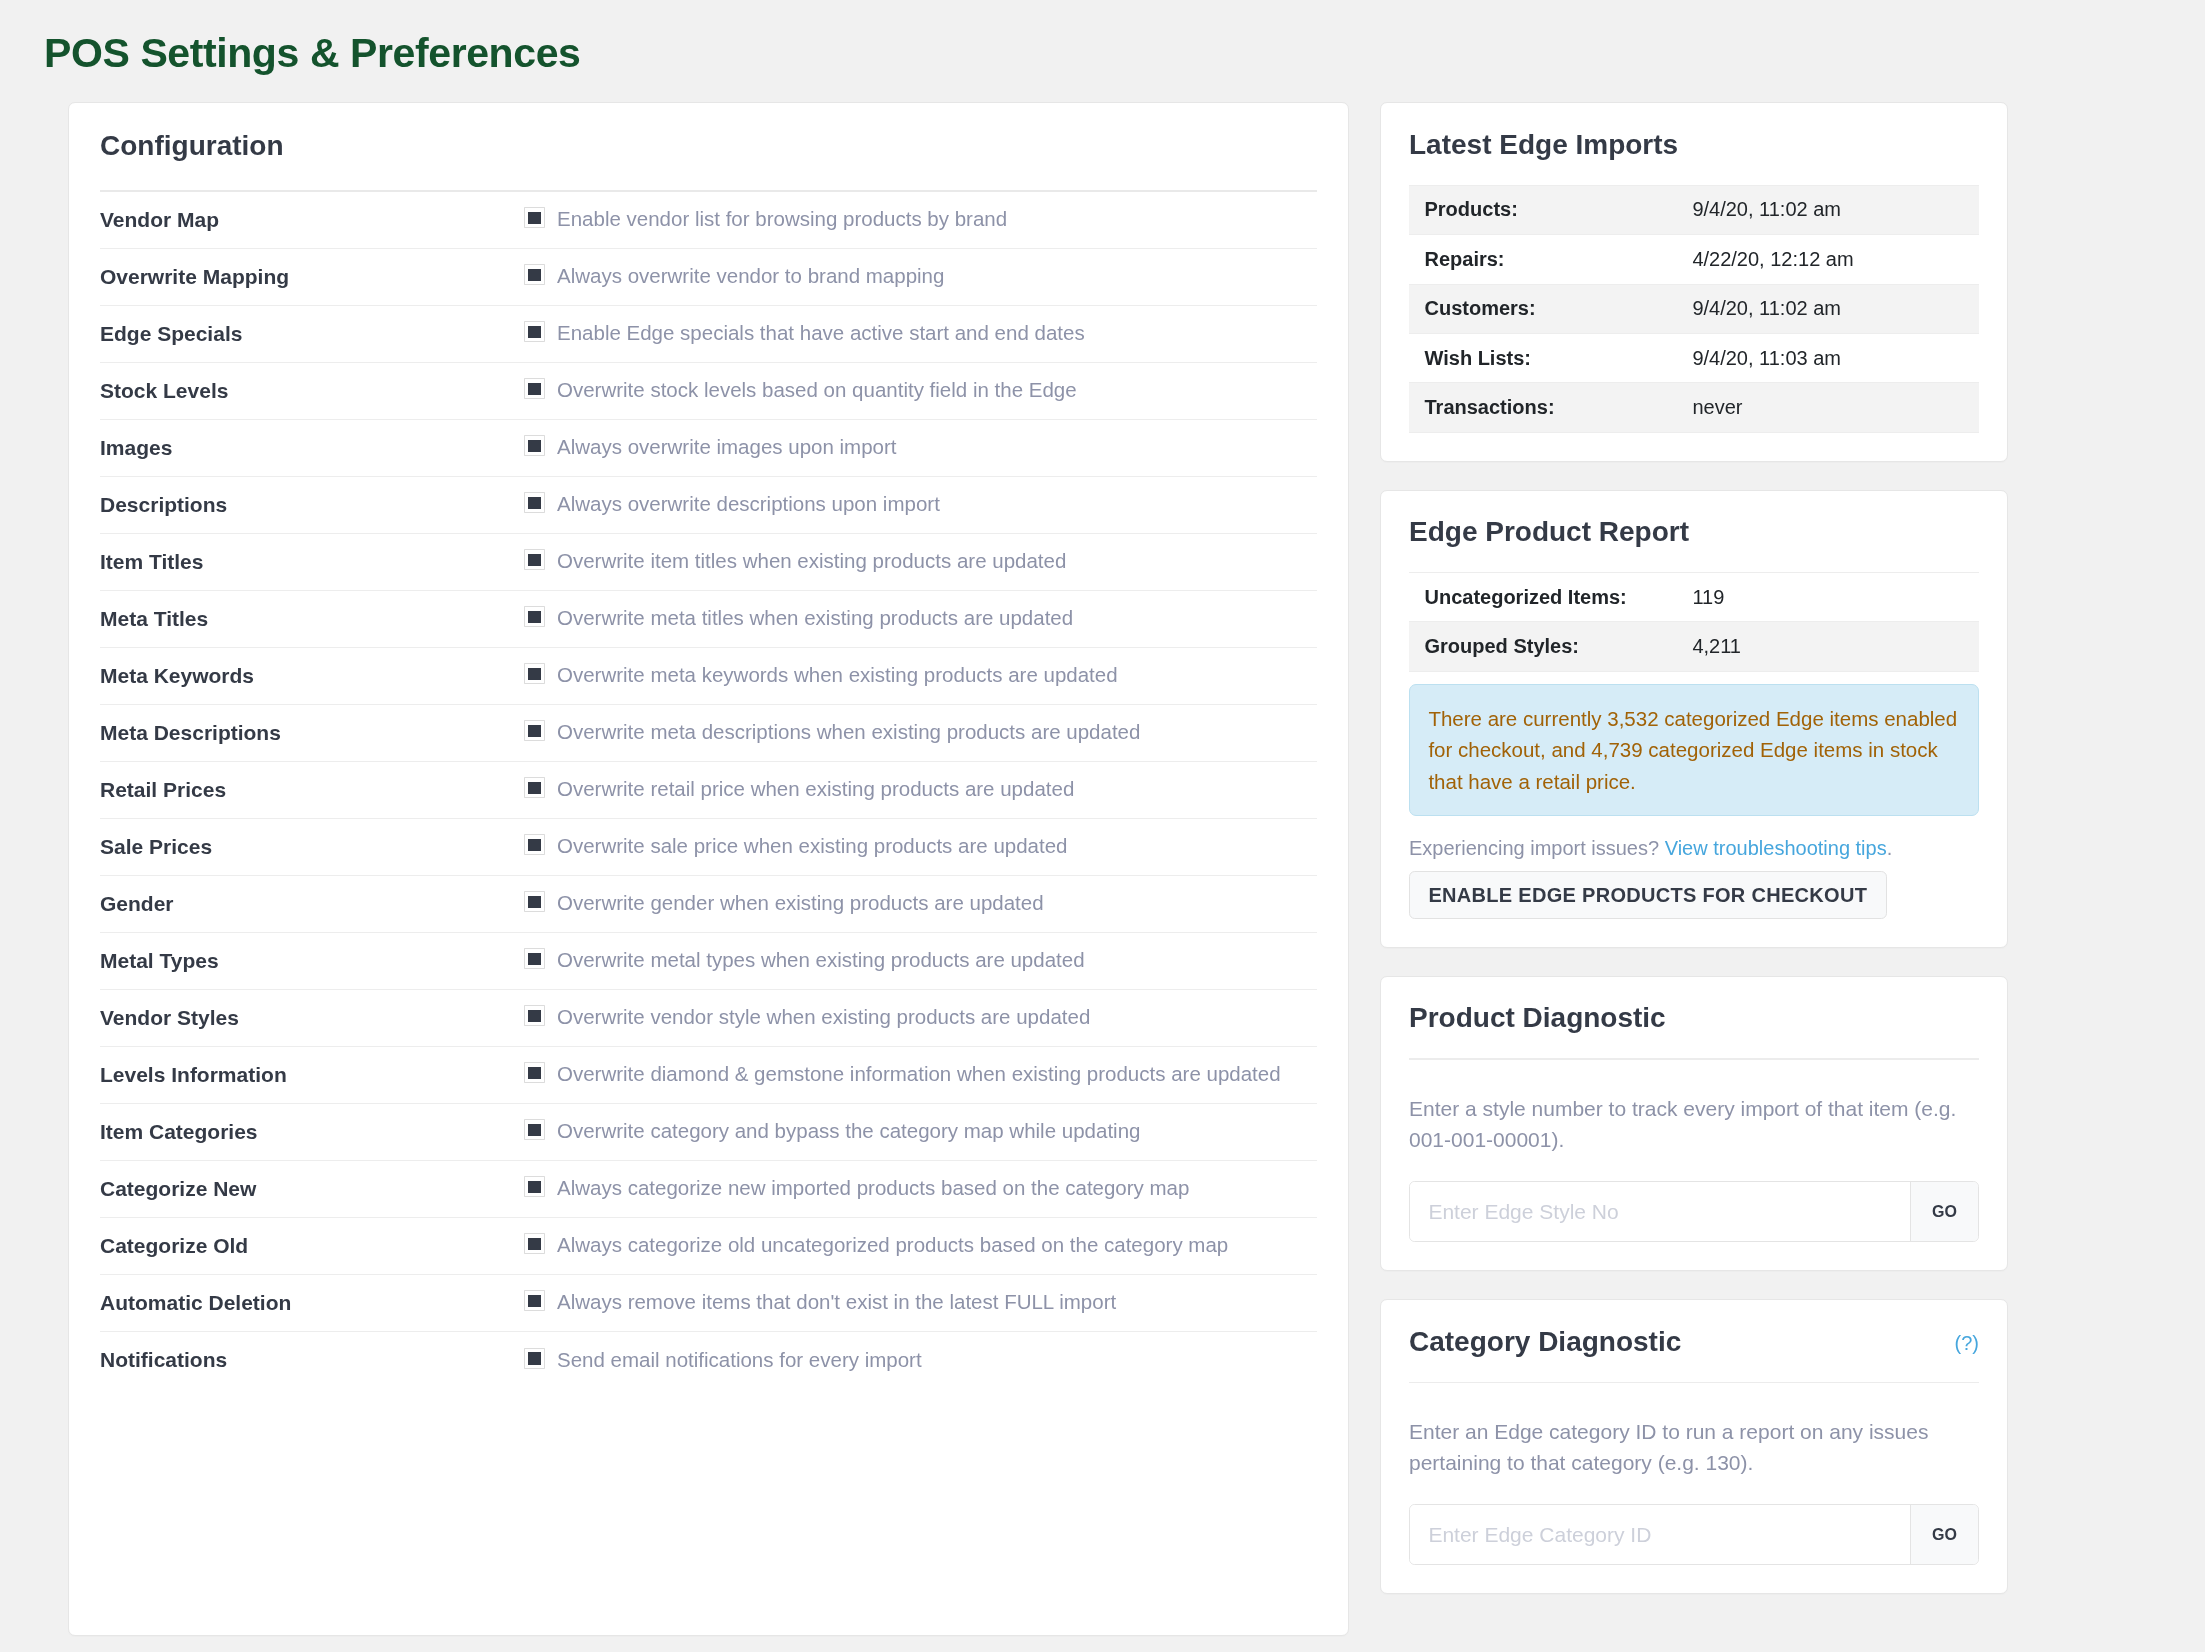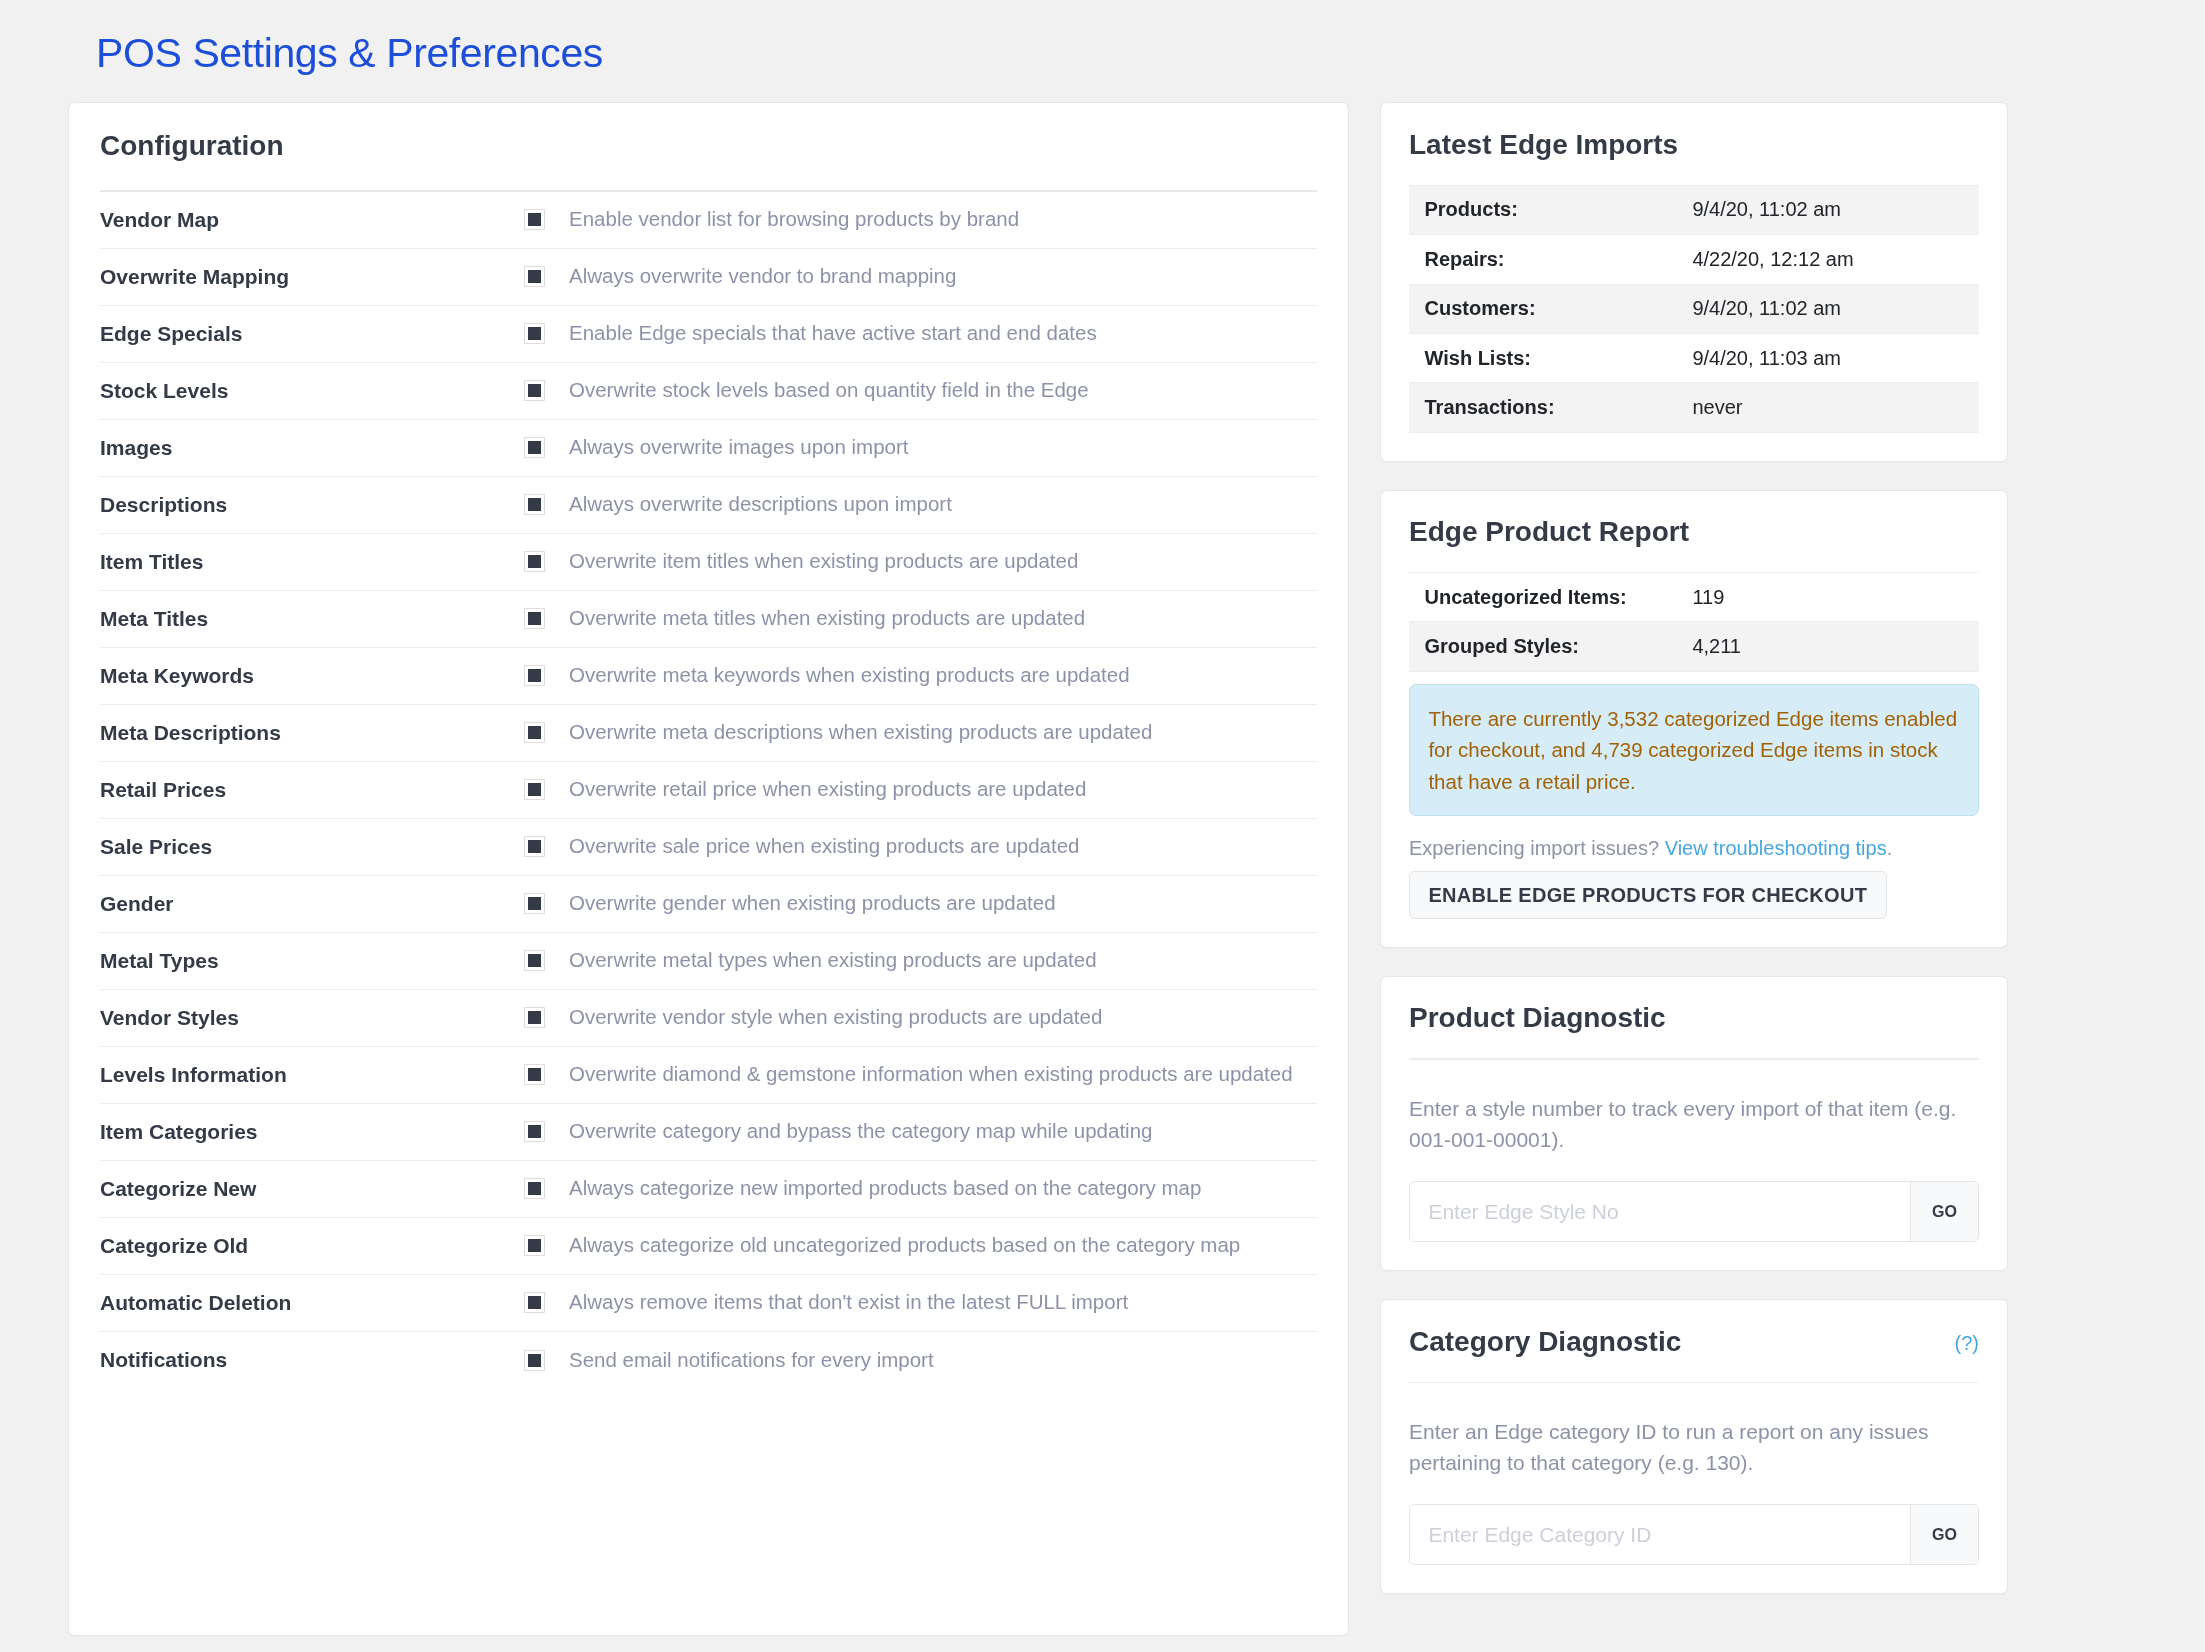--- a/index.html
+++ b/index.html
@@ -19,26 +19,26 @@
 
   .page {
     width: 2205px;
     height: 1653px;
     padding: 0 68px;
     position: relative;
   }
 
   .page-title {
     font-size: 41px;
-    font-weight: normal;
-    color: #1d4ed8;
+    font-weight: bold;
+    color: #14532d;
     letter-spacing: -0.4px;
     padding-top: 30px;
     padding-bottom: 25.4px;
-    padding-left: 96px;
+    padding-left: 44px;
     margin-left: -68px;
   }
 
   .layout {
     display: flex;
     align-items: flex-start;
     gap: 31px;
   }
 
   
@@ -79,22 +79,22 @@
   .config-label {
     flex: 0 0 424px;
     font-size: 21px;
     font-weight: bold;
     color: #343a46;
     padding-left: 0px;
   }
 
   .config-control {
     display: flex;
-    align-items: center;
-    gap: 24px;
+    align-items: flex-start;
+    gap: 12px;
   }
 
   .checkbox {
     width: 21px;
     height: 21px;
     border: 1.4px solid #dcdcdc;
     background: #ffffff;
     display: inline-flex;
     align-items: center;
     justify-content: center;

